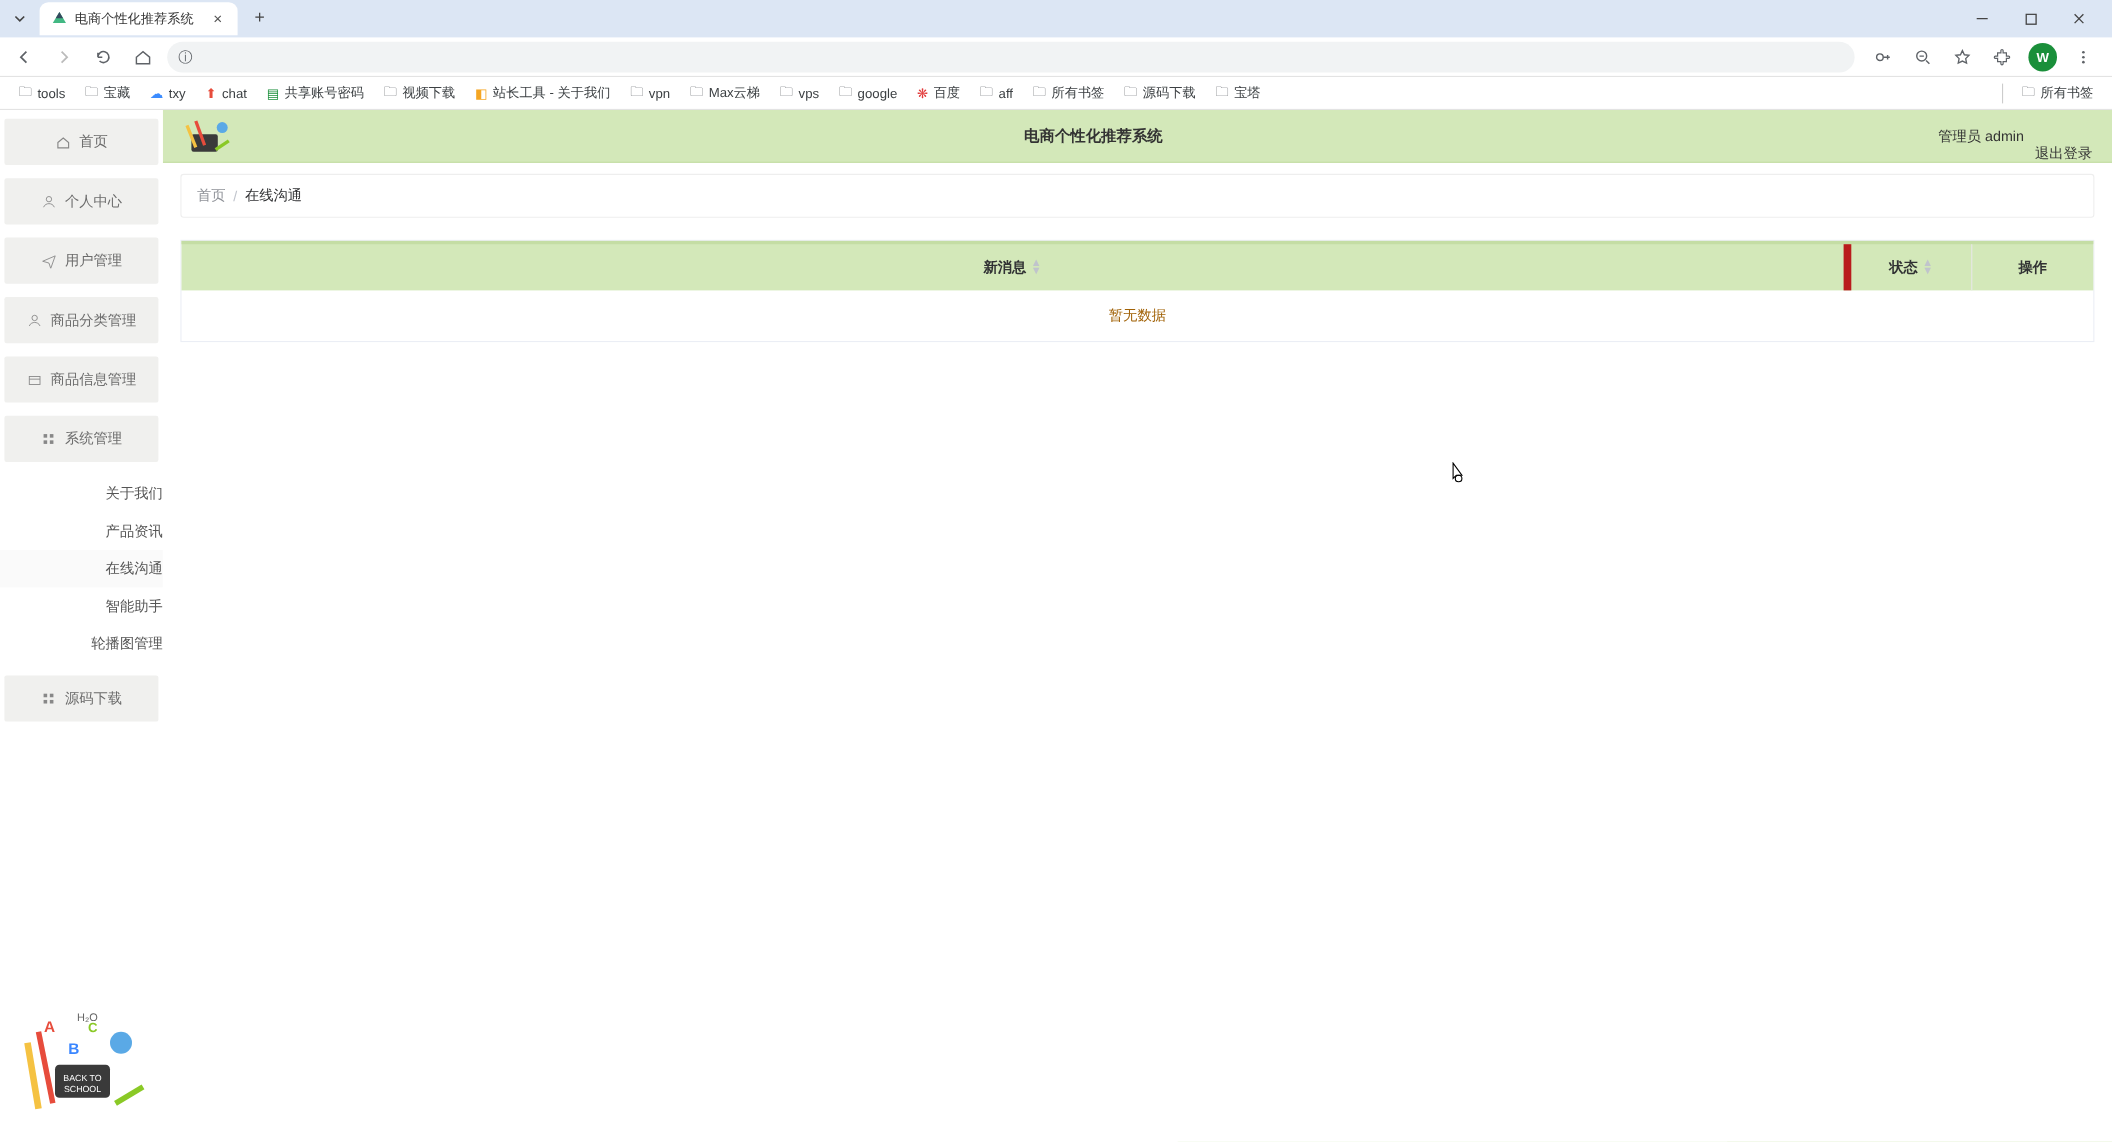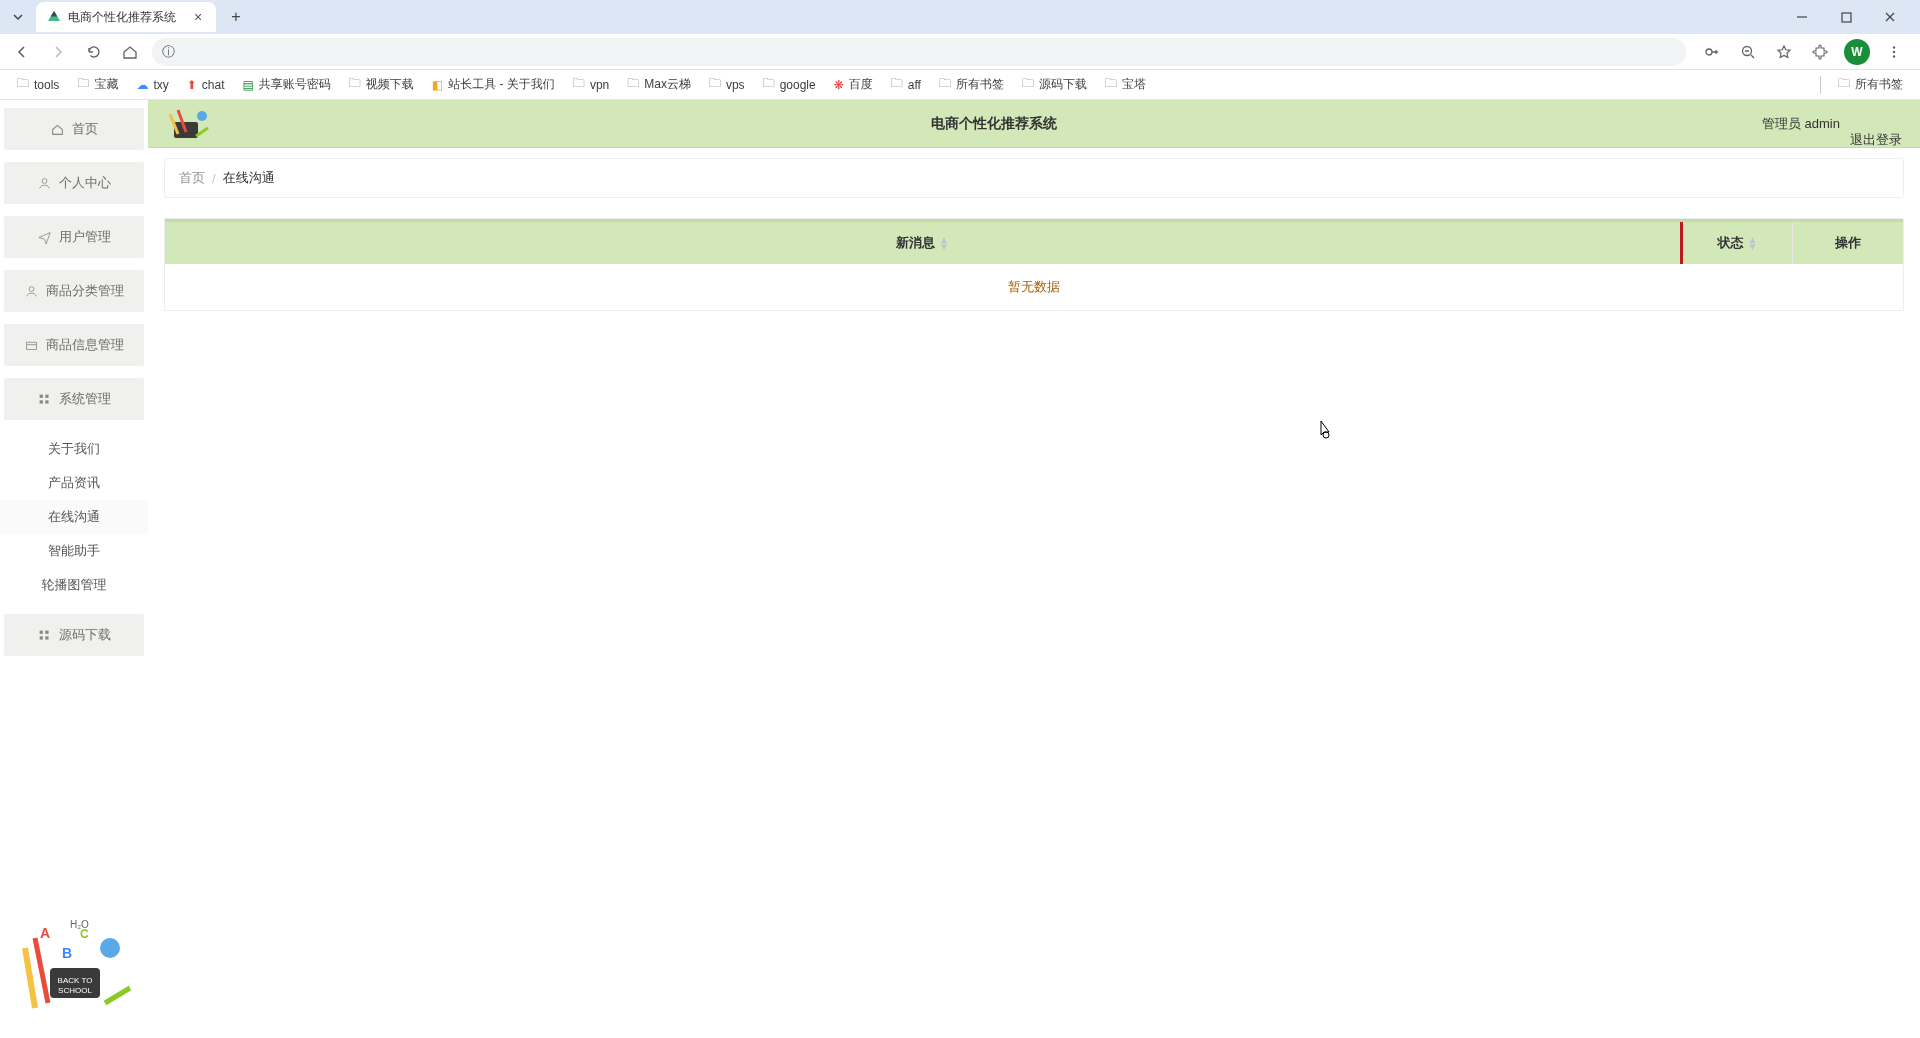--- a/index.html
+++ b/index.html
@@ -35,41 +35,41 @@
 .bm-divider { width: 1px; height: 18px; background: #ccc; margin: 0 6px; }
 
 
 .app { position: relative; display: flex; width: 100%; height: calc(1038px - 100px); }
 
 
 .sidebar { width: 148px; background: #fff; padding-top: 0; display: flex; flex-direction: column; position: relative; }
 .side-item { margin: 0 4px 12px 4px; background: #f0f0ee; height: 42px; display: flex; align-items: center; justify-content: center; gap: 8px; font-size: 13px; color: #6b6b6b; cursor: pointer; border-radius: 2px; }
 .side-item:first-child { margin-top: 8px; }
 .side-icon { width: 14px; height: 14px; display: inline-flex; align-items: center; justify-content: center; color: #888; }
-.side-sub { height: 34px; display: flex; align-items: center; justify-content: center; font-size: 13px; color: #555; cursor: pointer; }
+.side-sub { height: 34px; display: flex; align-items: center; justify-content: flex-end; font-size: 13px; color: #555; cursor: pointer; }
 .side-sub.active { background: #fafafa; }
 .side-decor { position: absolute; bottom: 0; left: 0; width: 148px; height: 130px; }
 
 
 .main { flex: 1; position: relative; background: #fff; overflow: hidden; }
 .topbar { height: 48px; background: #d3e8b9; display: flex; align-items: center; padding: 0 18px; border-bottom: 1px solid #c4dda4; }
 .logo { width: 48px; height: 40px; margin-right: 12px; }
 .topbar-title { flex: 1; text-align: center; font-size: 14px; font-weight: 700; color: #333; }
 .topbar-user { font-size: 13px; color: #333; margin-right: 10px; }
 .topbar-logout { font-size: 13px; color: #333; cursor: pointer; margin-top: 32px; }
 
 .breadcrumb { margin: 10px 16px; padding: 10px 14px; background: #fff; border: 1px solid #eee; border-radius: 3px; font-size: 13px; display: flex; gap: 7px; align-items: center; }
 .breadcrumb .bc-home { color: #909399; }
 .breadcrumb .bc-sep { color: #c0c4cc; }
 .breadcrumb .bc-current { color: #303133; }
 
 .table-wrap { margin: 20px 16px; border: 1px solid #ebeef5; }
 .thead { display: flex; background: #d3e8b9; border-top: 3px solid #c4dda4; }
 .th { padding: 12px 10px; font-size: 13px; font-weight: 700; color: #303133; display: flex; align-items: center; justify-content: center; gap: 4px; }
-.th-msg { flex: 1; border-right: 3px solid #b91c1c; }
+.th-msg { flex: 1; border-right: 7px solid #b91c1c; }
 .th-status { width: 110px; border-right: 1px solid #e6e6e6; }
 .th-op { width: 110px; }
 .sort-icon { color: #c0c4cc; font-size: 10px; line-height: 0.7; display: flex; flex-direction: column; }
 .empty { padding: 14px; text-align: center; font-size: 13px; color: #a16207; }
 
 .bg-shape { position: absolute; right: 0; bottom: 0; width: 850px; height: 420px; pointer-events: none; z-index: -1; }
 .cursor { position: absolute; left: 1168px; top: 320px; pointer-events: none; }
 </style>
 </head>
 <body>

